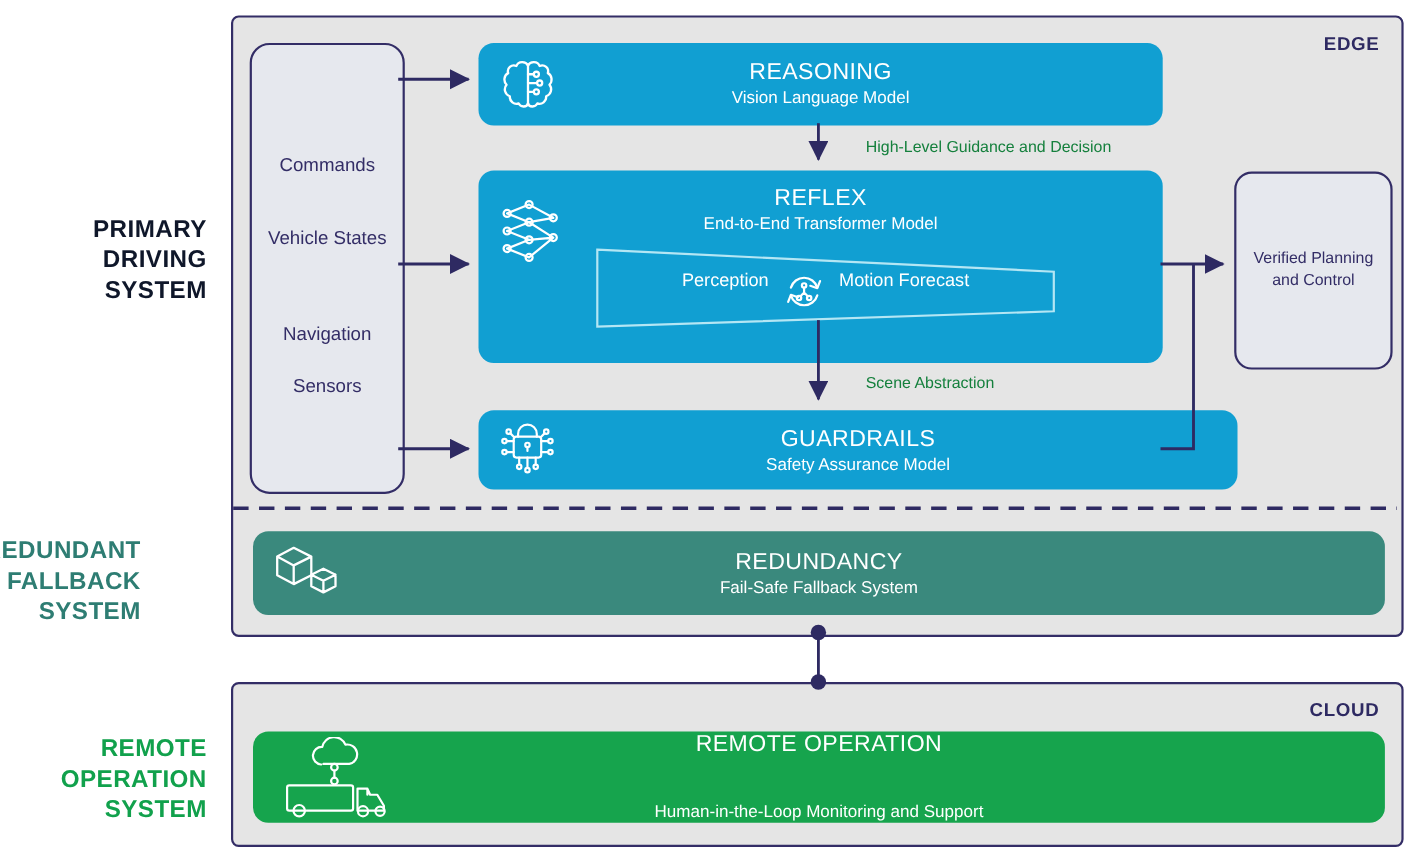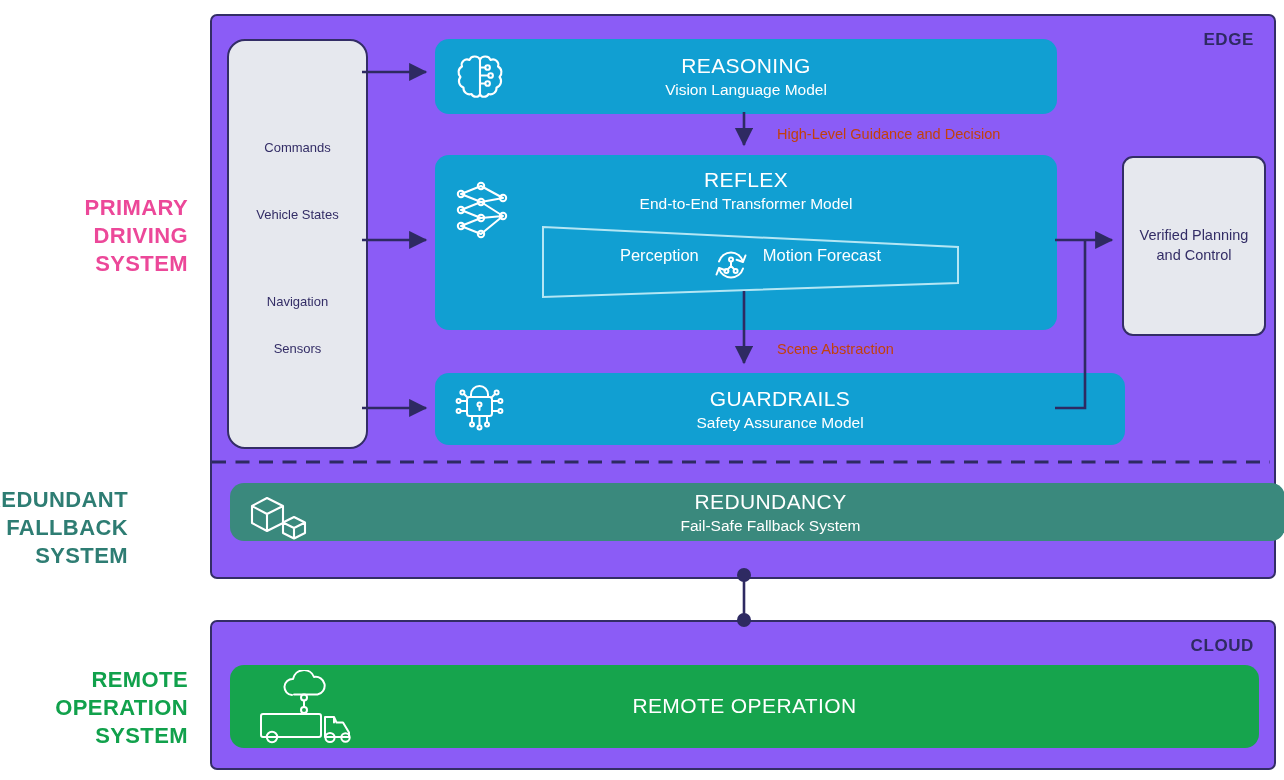--- a/index.html
+++ b/index.html
@@ -2,60 +2,60 @@
 <html><head>
 <meta charset="utf-8">
 <style>
   html,body{margin:0;padding:0;background:#fff;}
   .canvas{position:relative;width:1284px;height:780px;background:#fff;
           font-family:"Liberation Sans", sans-serif;overflow:hidden;}
   .abs{position:absolute;}
   .pre{white-space:pre-line;}
 
   
-  .frame{border:2.5px solid #332d66;border-radius:7px;background:#8b5cf6;}
+  .frame{border:2.5px solid #332d66;border-radius:7px;background:#e5e5e5;}
   .frame-label{position:absolute;top:14px;right:20px;font-size:17px;font-weight:bold;
                color:#2e2a62;letter-spacing:.6px;}
 
   
   .model-box{border-radius:14px;display:flex;flex-direction:column;justify-content:center;
              align-items:center;text-align:center;color:#fff;}
   .cyan{background:#119fd2;}
   .teal{background:#3a897d;}
   .green{background:#16a44d;}
   .title{font-weight:normal;font-size:21px;letter-spacing:.4px;line-height:1.15;}
   .subtitle{font-size:15.5px;margin-top:3px;line-height:1.15;}
 
   
   .gray-box{background:#e6e8ee;border:2px solid #332d66;border-radius:16px;color:#2e2a62;}
-  .input-item{position:absolute;left:0;right:0;text-align:center;font-size:13px;color:#332d66;}
+  .input-item{position:absolute;left:0;right:0;text-align:center;font-size:17px;color:#332d66;}
   .verified{display:flex;align-items:center;justify-content:center;text-align:center;
-            font-size:14.5px;line-height:1.35;color:#332d66;border-radius:11px;}
+            font-size:14.5px;line-height:1.35;color:#332d66;}
 
   
   .side-label{position:absolute;text-align:right;font-weight:bold;font-size:22px;
               line-height:28px;letter-spacing:.4px;}
 
   
-  .arrow-label{position:absolute;font-size:14.5px;color:#c2410c;font-weight:500;}
+  .arrow-label{position:absolute;font-size:14.5px;color:#15803d;font-weight:500;margin-left:10px;}
 
   
   .pipeline-row{position:absolute;left:543px;top:246px;width:415px;height:34px;
                 display:flex;justify-content:center;gap:13px;
                 color:#fff;font-size:16.5px;}
 
   .icon{position:absolute;}
   svg.overlay{position:absolute;left:0;top:0;pointer-events:none;}
 </style>
 </head>
 <body>
 
 <div class="canvas">
 
-  <div class="side-label pre abs" style="right:1096px;top:194px;color:#ec4899;">PRIMARY
+  <div class="side-label pre abs" style="right:1096px;top:194px;color:#0f172a;">PRIMARY
 DRIVING
 SYSTEM</div>
   <div class="side-label pre abs" style="right:1156px;top:486px;color:#2e7d73;">REDUNDANT
 FALLBACK
 SYSTEM</div>
   <div class="side-label pre abs" style="right:1096px;top:666px;color:#11a14c;">REMOTE
 OPERATION
 SYSTEM</div>
 
   <div class="frame abs" style="left:210px;top:14px;width:1062px;height:561px;">
@@ -132,50 +132,51 @@
             <circle cx="44.6" cy="10.4" r="2"></circle>
         </svg>
       </span>
       <div class="title">GUARDRAILS</div>
       <div class="subtitle">Safety Assurance Model</div>
     </div>
 
     <div class="gray-box verified abs pre" style="left:910px;top:140px;width:140px;height:176px;">Verified Planning
 and Control</div>
 
-    <div class="model-box teal abs" style="left:18px;top:467px;width:1029px;height:58px;padding-left:26px;">
+    <div class="model-box teal abs" style="left:18px;top:467px;width:1029px;height:76px;">
       <span class="icon" style="left:20px;top:11px;">
         <svg width="60" height="52" viewBox="0 0 60 52" fill="none" stroke="#fff" stroke-width="2.1" stroke-linejoin="round" stroke-linecap="round">
           <path d="M17 4 L33 12 V29 L17 37 L2 29 V12 Z M2 12 L17 20 L33 12 M17 20 V37"></path>
           <path d="M44 23 L55 28.5 V39 L44 44.5 L33 39 V28.5 Z M33 28.5 L44 34 L55 28.5 M44 34 V44.5"></path>
         </svg>
       </span>
       <div class="title">REDUNDANCY</div>
       <div class="subtitle">Fail-Safe Fallback System</div>
     </div>
   </div>
 
   <div class="frame abs" style="left:210px;top:620px;width:1062px;height:146px;">
     <div class="frame-label">CLOUD</div>
 
-    <div class="model-box green abs" style="left:18px;top:43px;width:1029px;height:83px;">
+    <div class="model-box green abs" style="left:18px;top:43px;width:1029px;height:83px;justify-content:space-between;">
       <span class="icon" style="left:28px;top:5px;">
         <svg width="100" height="74" viewBox="0 0 100 74" fill="none" stroke="#fff" stroke-width="2" stroke-linecap="round" stroke-linejoin="round">
           <path d="M34 25 a8 8 0 0 1 1 -16 a11 11 0 0 1 21 -2 a8 8 0 0 1 3.5 17.5 H36"></path>
           <circle cx="46" cy="27.5" r="3"></circle>
             <path d="M46 30.5 V37"></path>
             <circle cx="46" cy="40" r="3"></circle>
           <rect x="3" y="44" width="60" height="23" rx="2"></rect>
           <path d="M67 67 V47 h9 l2.5 5.5 H85 l6 10 V67 Z M76 47 v5.5"></path>
           <circle cx="14" cy="67" r="5.2"></circle>
           <circle cx="72" cy="67.5" r="4.6"></circle>
           <circle cx="87.5" cy="67.5" r="4.2"></circle>
         </svg>
       </span>
       <div class="title">REMOTE OPERATION</div>
+      <div class="subtitle">Human-in-the-Loop Monitoring and Support</div>
     </div>
   </div>
 
   <svg class="overlay" width="1284" height="780" viewBox="0 0 1284 780">
     <defs>
       <marker id="arr" markerWidth="9" markerHeight="8" refX="6.5" refY="3.5" orient="auto">
         <path d="M0,0 L7,3.5 L0,7 Z" fill="#2e2a62"></path>
       </marker>
     </defs>
 

